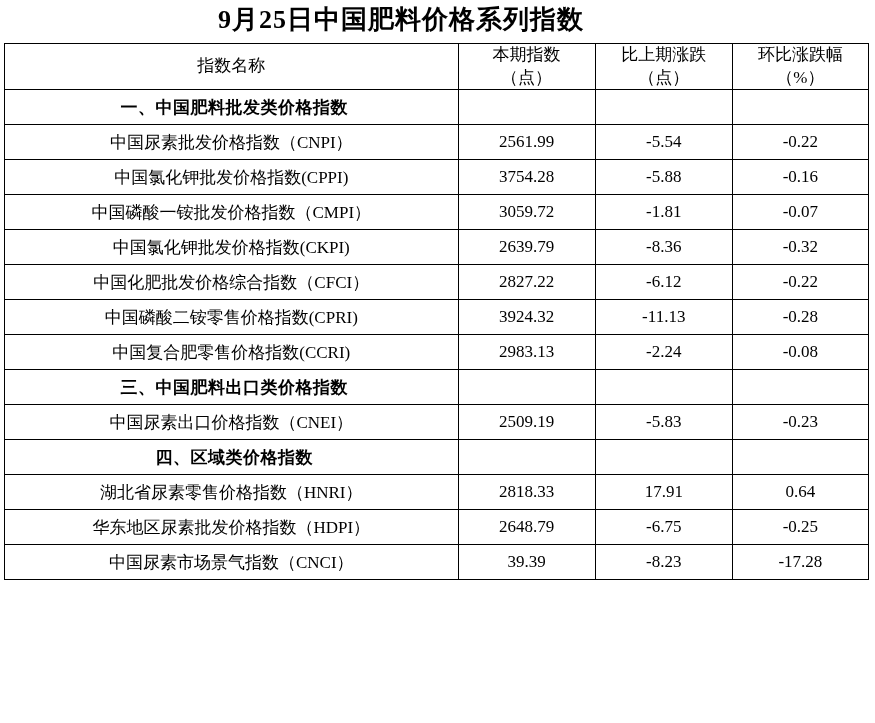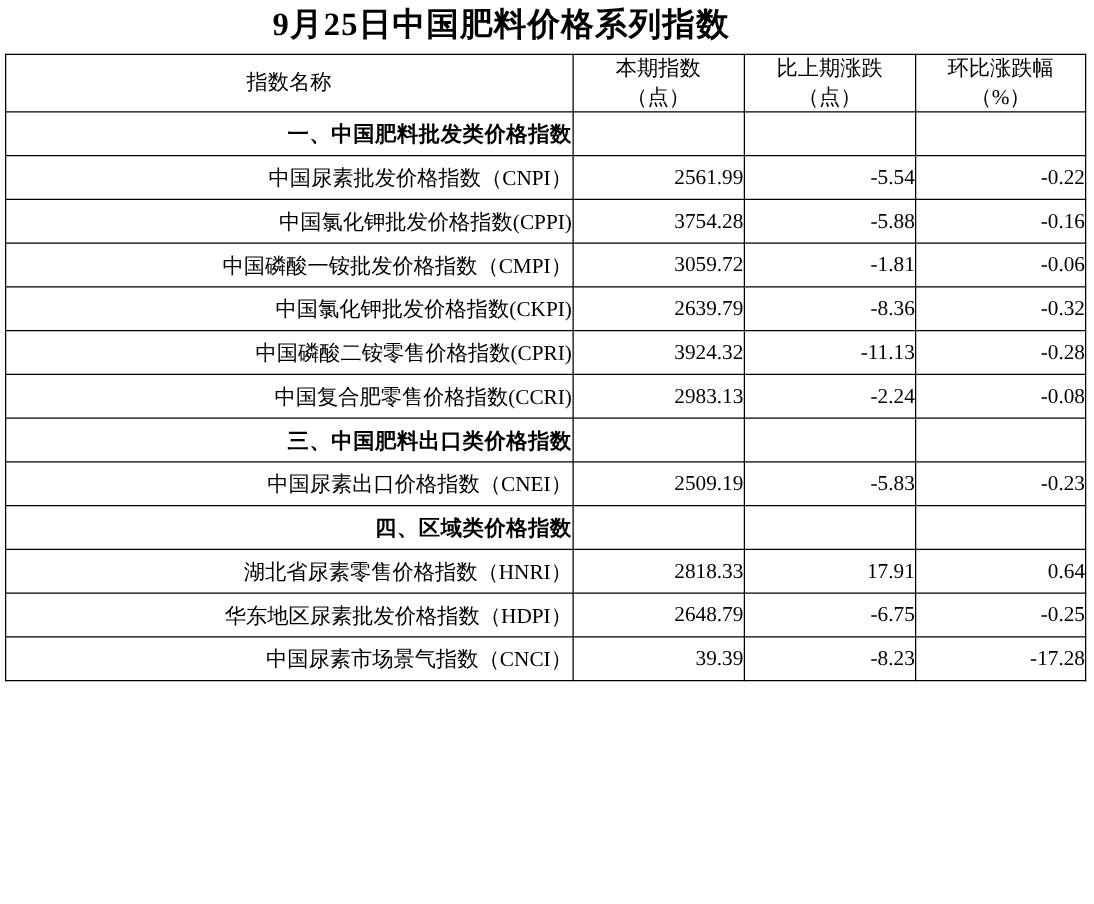--- a/index.html
+++ b/index.html
@@ -51,32 +51,32 @@
     text-align: center;
     font-weight: normal;
     height: 68px;
     line-height: 1.35;
     font-size: 18px;
   }
   thead th .two-line span {
     display: block;
   }
   td.name {
-    text-align: right;
+    text-align: center;
     padding-left: 6px;
     font-size: 17px;
     margin-left: 32px;
   }
   td.name.section {
     font-weight: bold;
     padding-left: 6px;
     letter-spacing: 0.5px;
   }
   td.num {
-    text-align: right;
+    text-align: center;
     font-size: 17px;
   }
   td.blank {
     background: #ffffff;
   }
 </style>
 </head>
 <body>
 
 <div class="page">
@@ -133,29 +133,35 @@
         <tr>
           <td class="name">中国氯化钾批发价格指数(CPPI)</td>
           <td class="num">3754.28</td>
           <td class="num">-5.88</td>
           <td class="num">-0.16</td>
         </tr>
         <tr>
           <td class="name">中国磷酸一铵批发价格指数（CMPI）</td>
           <td class="num">3059.72</td>
           <td class="num">-1.81</td>
-          <td class="num">-0.06</td>
+          <td class="num">-0.07</td>
         </tr>
         <tr>
           <td class="name">中国氯化钾批发价格指数(CKPI)</td>
           <td class="num">2639.79</td>
           <td class="num">-8.36</td>
           <td class="num">-0.32</td>
         </tr>
         <tr>
+          <td class="name">中国化肥批发价格综合指数（CFCI）</td>
+          <td class="num">2827.22</td>
+          <td class="num">-6.12</td>
+          <td class="num">-0.22</td>
+        </tr>
+        <tr>
           <td class="name">中国磷酸二铵零售价格指数(CPRI)</td>
           <td class="num">3924.32</td>
           <td class="num">-11.13</td>
           <td class="num">-0.28</td>
         </tr>
         <tr>
           <td class="name">中国复合肥零售价格指数(CCRI)</td>
           <td class="num">2983.13</td>
           <td class="num">-2.24</td>
           <td class="num">-0.08</td>

